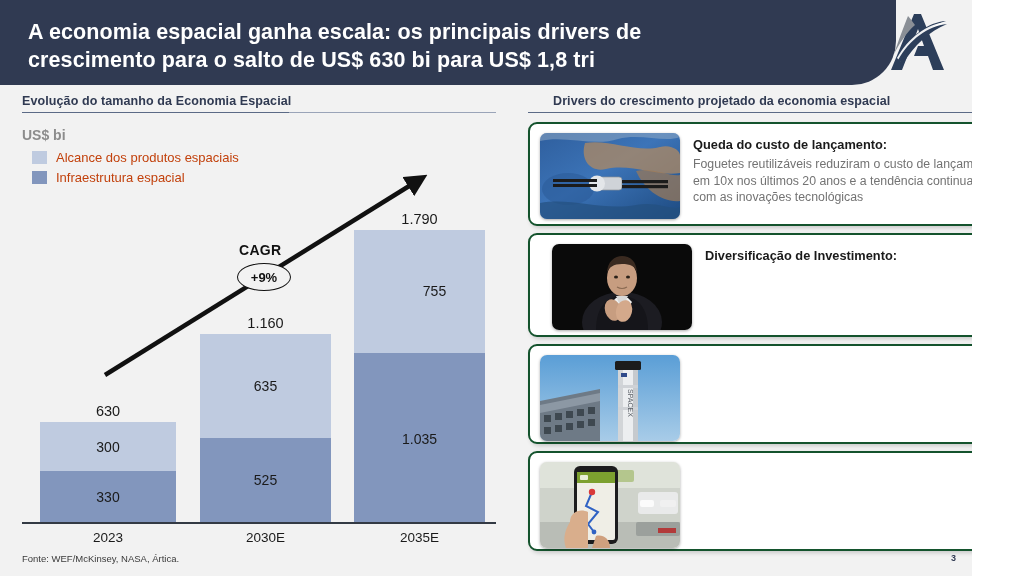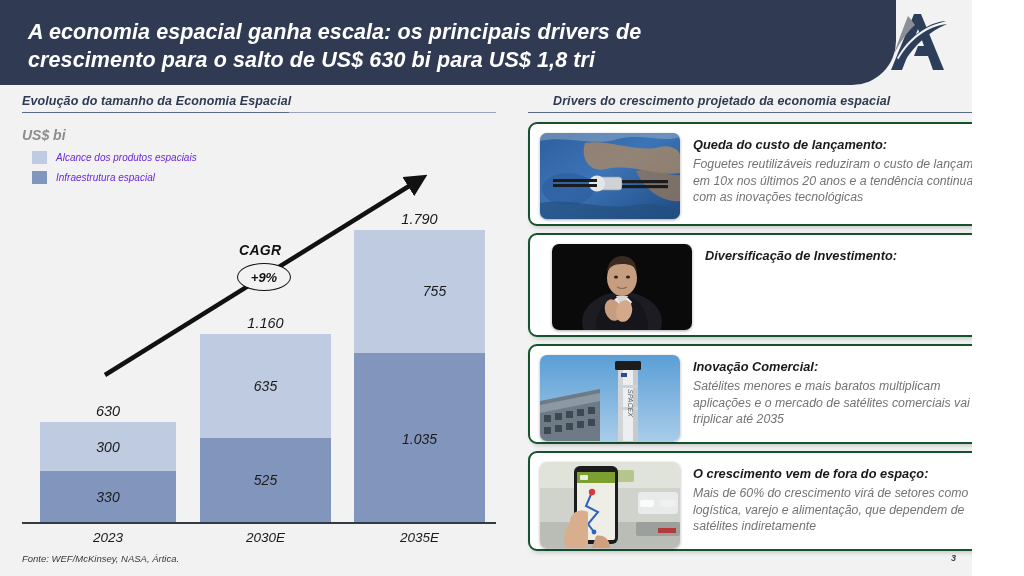--- a/index.html
+++ b/index.html
@@ -10,21 +10,20 @@
   body {
     font-family: "Liberation Sans", sans-serif;
     -webkit-font-smoothing: antialiased;
   }
   #slide {
     position: relative;
     width: 972px;
     height: 576px;
     background: #f2f2f2;
     overflow: hidden;
-    font-style: italic;
   }
 
   
   .header-band {
     position: absolute;
     left: 0; top: 0;
     width: 896px;
     height: 85px;
     background: #303a52;
     border-bottom-right-radius: 44px;
@@ -81,22 +80,22 @@
     align-items: center;
     height: 20px;
   }
   .legend-swatch {
     width: 15px;
     height: 13px;
     margin-right: 9px;
     flex: 0 0 auto;
   }
   .legend-text {
-    font-size: 10px;
-    color: #6d28d9;
+    font-size: 13px;
+    color: #c2410c;
   }
 
   .chart {
     position: absolute;
     left: 0;
     top: 0;
     width: 510px;
     height: 576px;
     pointer-events: none;
   }
@@ -365,24 +364,20 @@
         <rect x="78" y="10" width="20" height="76" fill="#eceef0"></rect>
         <rect x="78" y="10" width="5" height="76" fill="#d2d5d8"></rect>
         <rect x="93" y="10" width="5" height="76" fill="#c6cace"></rect>
         <rect x="75" y="6" width="26" height="9" rx="1.5" fill="#1c1c1c"></rect>
         <rect x="78" y="30" width="20" height="3" fill="#cfd2d6"></rect>
         <rect x="78" y="52" width="20" height="3" fill="#cfd2d6"></rect>
         <rect x="81" y="18" width="6" height="4" fill="#2f4a8a"></rect>
         <text x="88" y="48" fill="#5a5f66" font-size="7" font-family="sans-serif" transform="rotate(90 88 48)" text-anchor="middle">SPACEX</text>
       </svg>
     </div>
-    <div class="card-body">
-      <div class="card-title">Inovação Comercial:</div>
-      <div class="card-text">Satélites menores e mais baratos multiplicam aplicações e o mercado de satélites comerciais vai triplicar até 2035</div>
-    </div>
   </div>
 
   <div class="card" style="top:451px; height:100px;">
     <div class="card-thumb">
       <svg width="140" height="86" viewBox="0 0 140 86">
         <rect width="140" height="86" fill="#e8e7e2"></rect>
         <rect x="0" y="0" width="140" height="26" fill="#dfe3da"></rect>
         <rect x="0" y="26" width="140" height="34" fill="#cfd3cb"></rect>
         <rect x="0" y="60" width="140" height="26" fill="#b9bdb6"></rect>
         <rect x="64" y="8" width="30" height="12" rx="2" fill="#8fae4e" opacity="0.55"></rect>
@@ -395,22 +390,18 @@
         <rect x="37" y="10" width="38" height="68" rx="2" fill="#efeee6"></rect>
         <rect x="37" y="10" width="38" height="11" fill="#7ca02f"></rect>
         <rect x="40" y="13" width="8" height="5" rx="1" fill="#e8f0d8"></rect>
         <path d="M52 30 L46 44 L58 50 L48 62 L54 70" stroke="#2f62c4" stroke-width="2" fill="none"></path>
         <circle cx="52" cy="30" r="3.2" fill="#d83a3a"></circle>
         <circle cx="54" cy="70" r="2.4" fill="#2f62c4"></circle>
         <path d="M30 60 C30 50 40 46 48 50 L48 86 L26 86 C22 76 26 66 30 60 Z" fill="#d9ae8c"></path>
         <path d="M56 74 C62 72 70 76 70 86 L52 86 Z" fill="#cfa07e"></path>
       </svg>
     </div>
-    <div class="card-body">
-      <div class="card-title">O crescimento vem de fora do espaço:</div>
-      <div class="card-text">Mais de 60% do crescimento virá de setores como logística, varejo e alimentação, que dependem de satélites indiretamente</div>
-    </div>
   </div>
 
   <div class="footer-source">Fonte: WEF/McKinsey, NASA, Ártica.</div>
   <div class="page-num">3</div>
 
 </div>
 
 </body></html>

